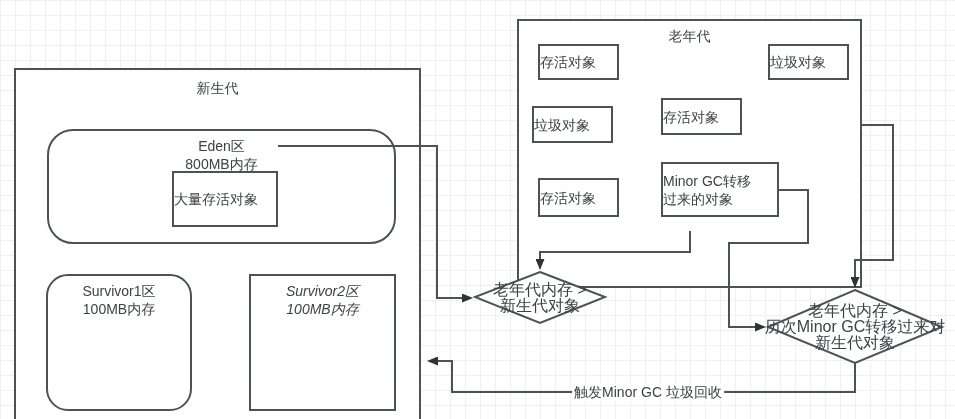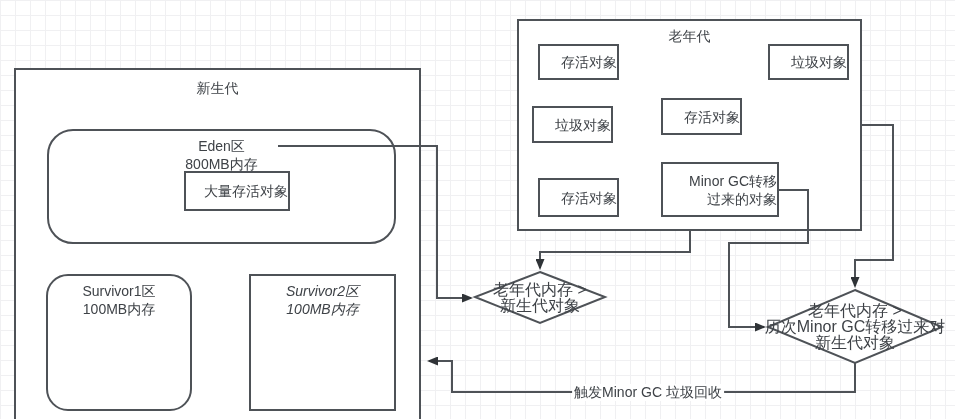--- a/index.html
+++ b/index.html
@@ -28,21 +28,21 @@
     display: block;
     text-align: center;
     line-height: 18px;
   }
   .pad-top-9 { padding-top: 9px; margin-top: 48px; }
   .pad-top-6 { padding-top: 6px; }
 
   .cell {
     display: flex;
     flex-direction: column;
-    align-items: flex-end;
+    align-items: flex-start;
     justify-content: center;
     text-align: center;
     line-height: 18px;
   }
 
   .edges-svg {
     position: absolute;
     left: 0; top: 0;
     width: 955px; height: 419px;
     z-index: 5;
@@ -78,37 +78,37 @@
 
 <div class="canvas">
 
   <div class="box pad-top-9" style="left:14px; top:20px; width:407px; height:365px;">
     <span class="box-title">新生代</span>
 
     <div class="box pad-top-6" style="left:31px; top:59px; width:349px; height:115px;border-radius:26px;">
       <span class="box-title">Eden区</span>
       <span class="box-title">800MB内存</span>
 
-      <div class="box cell" style="left:135px; top:40px; width:106px; height:40px;">
+      <div class="box cell" style="left:123px; top:40px; width:106px; height:56px;">
         <span>大量存活对象</span>
       </div>
     </div>
 
     <div class="box pad-top-6" style="left:30px; top:204px; width:146px; height:137px;border-radius:22px;">
       <span class="box-title">Survivor1区</span>
       <span class="box-title">100MB内存</span>
     </div>
 
     <div class="box pad-top-6" style="left:233px; top:204px; width:147px; height:137px;font-style:italic;">
       <span class="box-title">Survivor2区</span>
       <span class="box-title">100MB内存</span>
     </div>
   </div>
 
-  <div class="box pad-top-6" style="left:517px; top:19px; width:345px; height:212px;">
+  <div class="box pad-top-6" style="left:517px; top:19px; width:345px; height:269px;">
     <span class="box-title">老年代</span>
 
     <div class="box cell" style="left:19px; top:23px; width:81px; height:36px;">
       <span>存活对象</span>
     </div>
 
     <div class="box cell" style="left:249px; top:23px; width:81px; height:36px;">
       <span>垃圾对象</span>
     </div>
 

